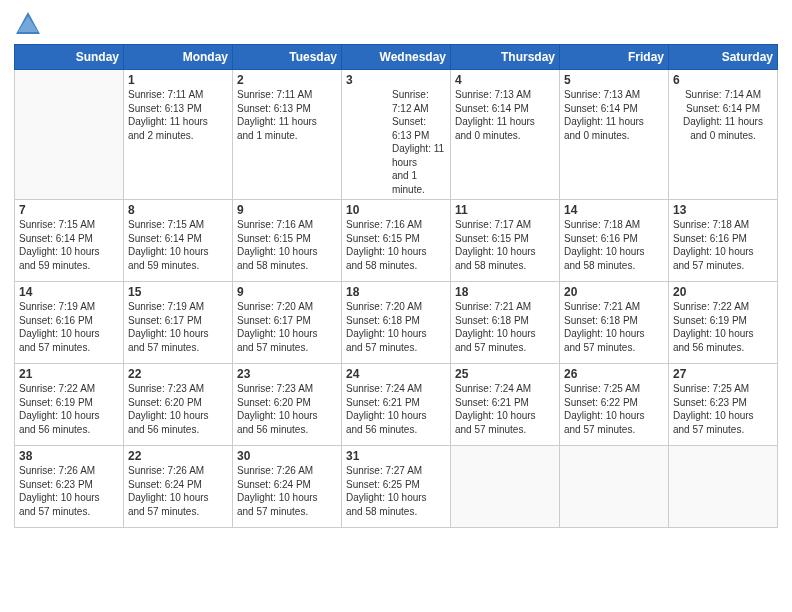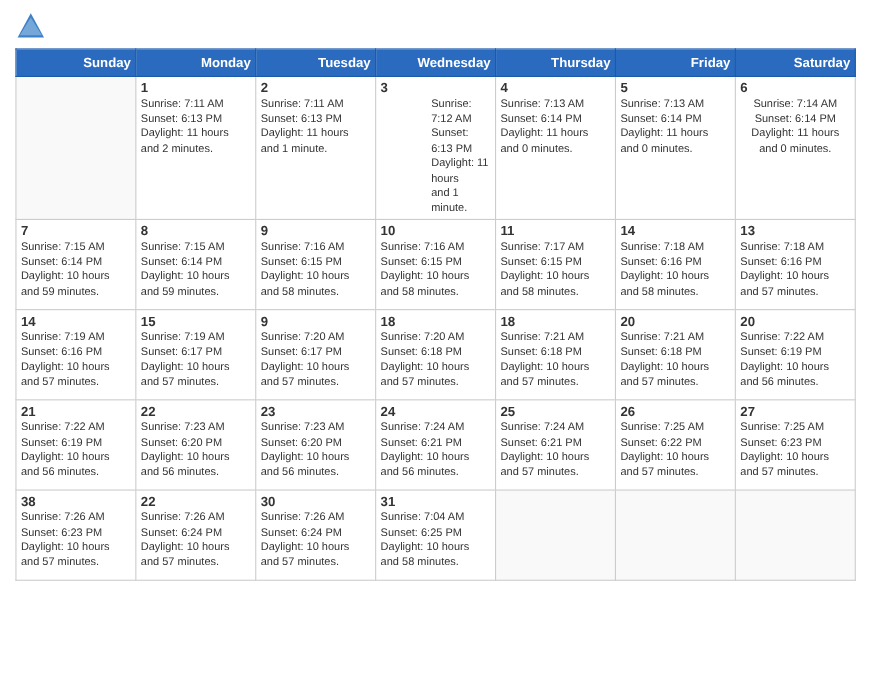--- a/index.html
+++ b/index.html
@@ -350,21 +350,21 @@
           </td>
           <td>
             <span class="day-num">30</span>
             <div class="day-info" style="white-space: pre-line;">Sunrise: 7:26 AM
 Sunset: 6:24 PM
 Daylight: 10 hours
 and 57 minutes.</div>
           </td>
           <td>
             <span class="day-num">31</span>
-            <div class="day-info" style="white-space: pre-line;">Sunrise: 7:04 AM
+            <div class="day-info" style="white-space: pre-line;">Sunrise: 7:27 AM
 Sunset: 6:25 PM
 Daylight: 10 hours
 and 58 minutes.</div>
           </td>
           <td class="empty-cell"></td>
           <td class="empty-cell"></td>
           <td class="empty-cell"></td>
         </tr>
       </tbody>
   </table>

